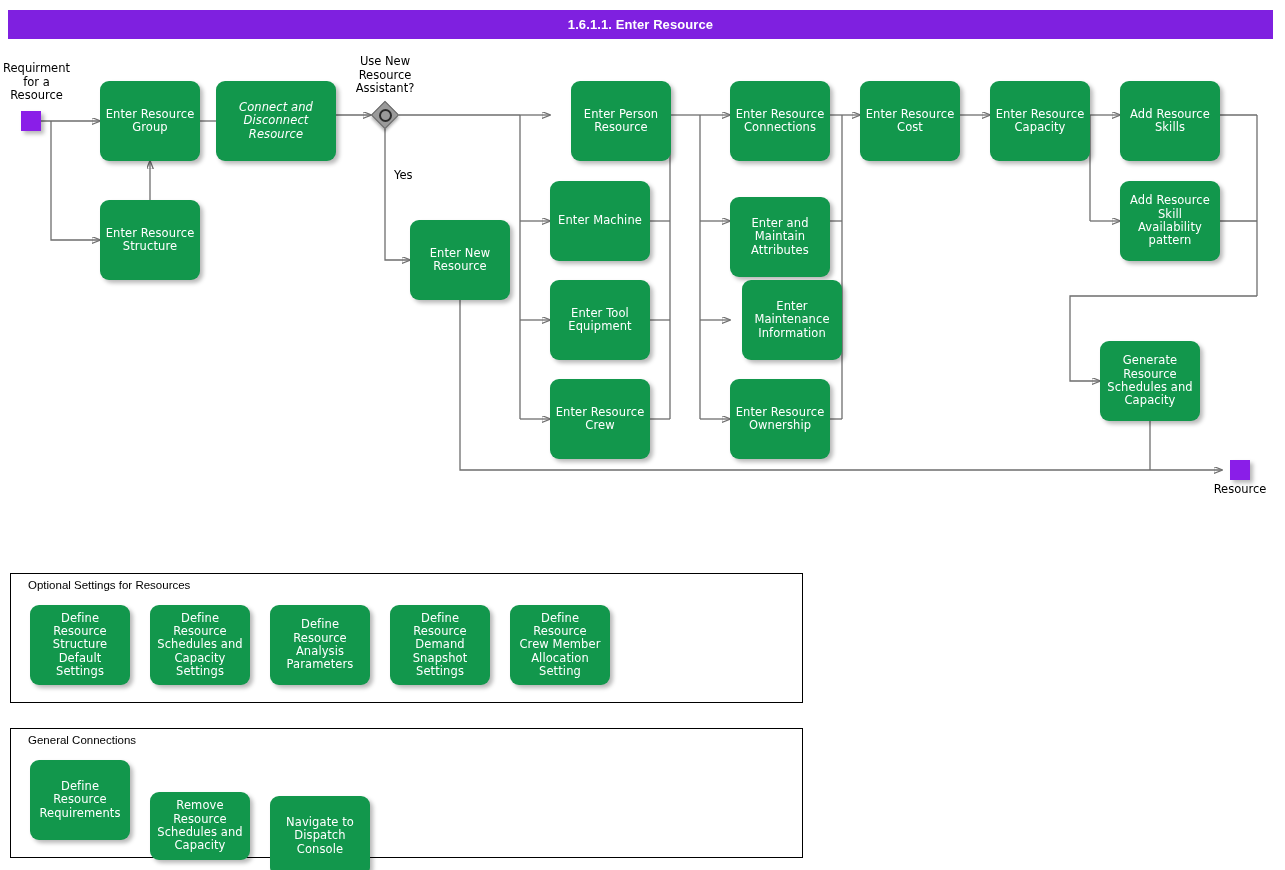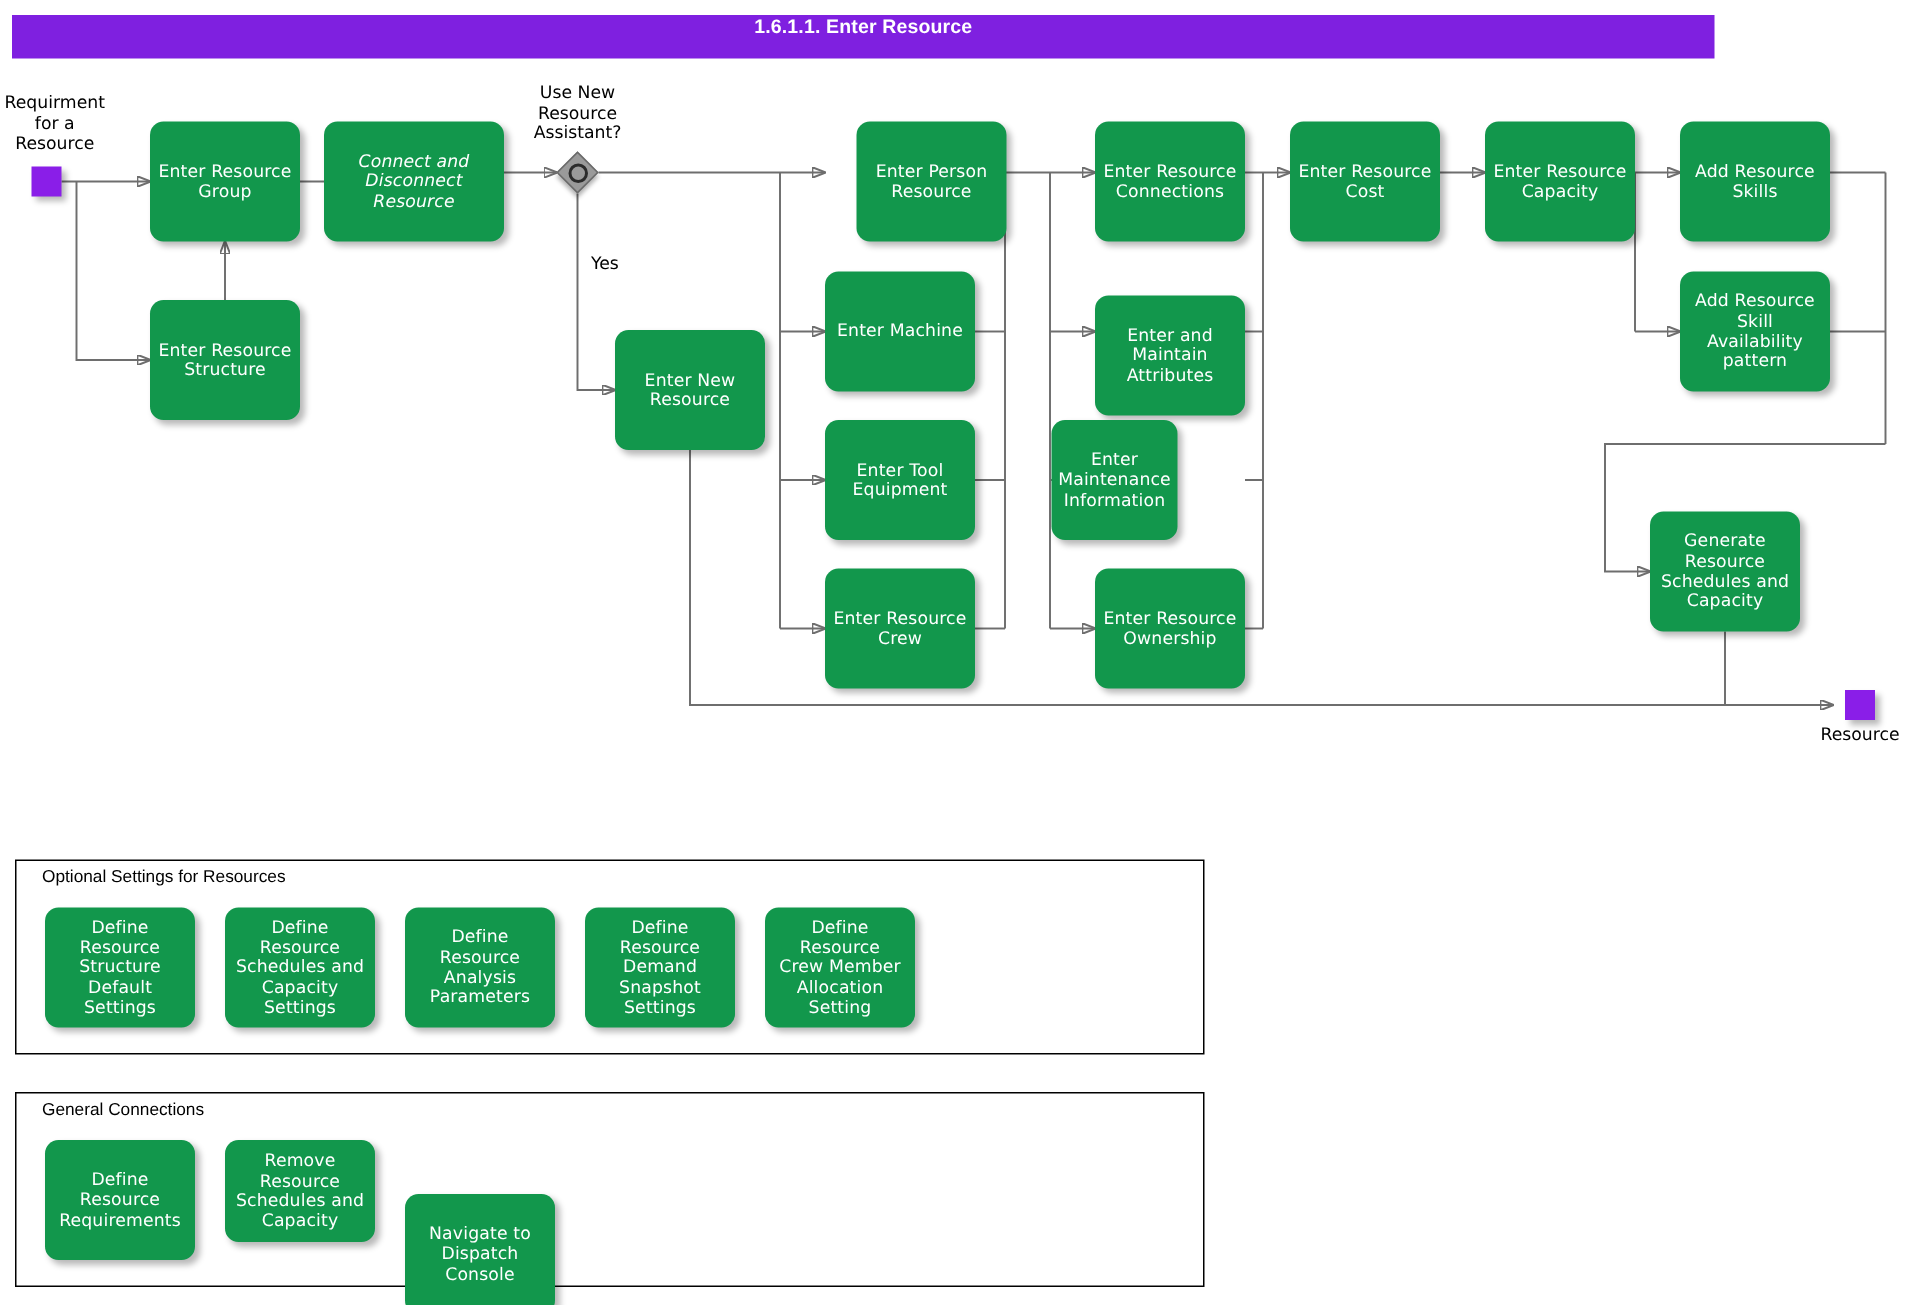--- a/index.html
+++ b/index.html
@@ -13,23 +13,23 @@
     width: 1285px;
     height: 870px;
     background: #ffffff;
     overflow: hidden;
   }
 
   
   #title-bar {
     position: absolute;
     left: 8px; top: 10px;
-    width: 1135px; height: 29px;
+    width: 1265px; height: 29px;
     background: #7F20E0;
-    display: flex; justify-content: center;
+    display: flex; align-items: center; justify-content: center;
   }
   #title-bar .title-text {
     color: #ffffff;
     font-size: 13px;
     font-weight: bold;
     font-family: "Liberation Sans", sans-serif;
     letter-spacing: 0.1px;
   }
 
   
@@ -245,21 +245,21 @@
   <div class="task" style="left:550px; top:379px; width:100px; height:80px;">Enter Resource
 Crew</div>
 
   <div class="task" style="left:730px; top:81px; width:100px; height:80px;">Enter Resource
 Connections</div>
 
   <div class="task" style="left:730px; top:197px; width:100px; height:80px;">Enter and
 Maintain
 Attributes</div>
 
-  <div class="task" style="left:701px; top:280px; width:84px; height:80px;">Enter
+  <div class="task" style="left:742px; top:280px; width:100px; height:80px;">Enter
 Maintenance
 Information</div>
 
   <div class="task" style="left:730px; top:379px; width:100px; height:80px;">Enter Resource
 Ownership</div>
 
   <div class="task" style="left:860px; top:81px; width:100px; height:80px;">Enter Resource
 Cost</div>
 
   <div class="task" style="left:990px; top:81px; width:100px; height:80px;">Enter Resource
@@ -299,21 +299,21 @@
 Crew Member
 Allocation
 Setting</div>
 
   <div class="panel" style="left:10px; top:728px; width:793px; height:130px;">
   </div>
   <div class="panel-title" style="left:28px; top:734px;">General Connections</div>
 
   <div class="task" style="left:30px; top:760px; width:100px; height:80px;">Define Resource
 Requirements</div>
-  <div class="task" style="left:150px; top:760px; width:100px; height:68px;">Remove
+  <div class="task" style="left:150px; top:792px; width:100px; height:68px;">Remove
 Resource
 Schedules and
 Capacity</div>
   <div class="task" style="left:270px; top:760px; width:100px; height:80px;margin-top:36px;">Navigate to
 Dispatch
 Console</div>
 
 </div>
 
 </body></html>

